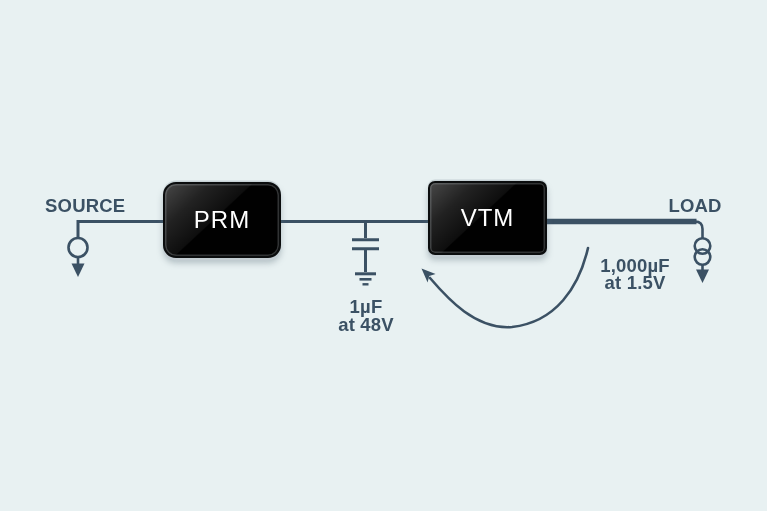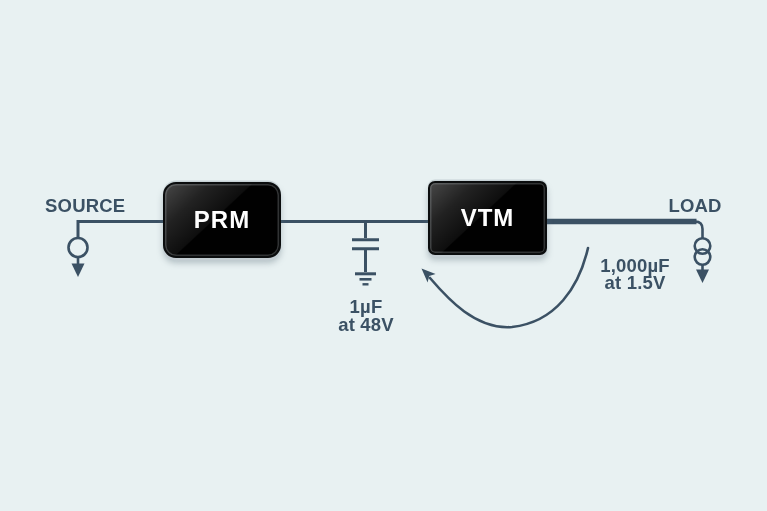--- a/index.html
+++ b/index.html
@@ -38,21 +38,21 @@
       0 2.5px 0 rgba(196,206,211,0.95),
       0 5px 6px rgba(96,115,126,0.40),
       inset 0 0 0 1.5px rgba(140,146,150,0.35);
     display:flex;
     align-items:center;
     justify-content:center;
     box-sizing:border-box;
   }
   .module .label{
     color:#ffffff;
-    font-weight:700;
+    font-weight:400;
     font-size:24px;
     letter-spacing:1px;
   }
   .module.prm{left:163px;top:182px;width:118px;height:76px;}
   .module.vtm{left:428px;top:181px;width:119px;height:74px;border-radius:7px;}
 </style>
 </head>
 <body>
 
 <div class="stage">

